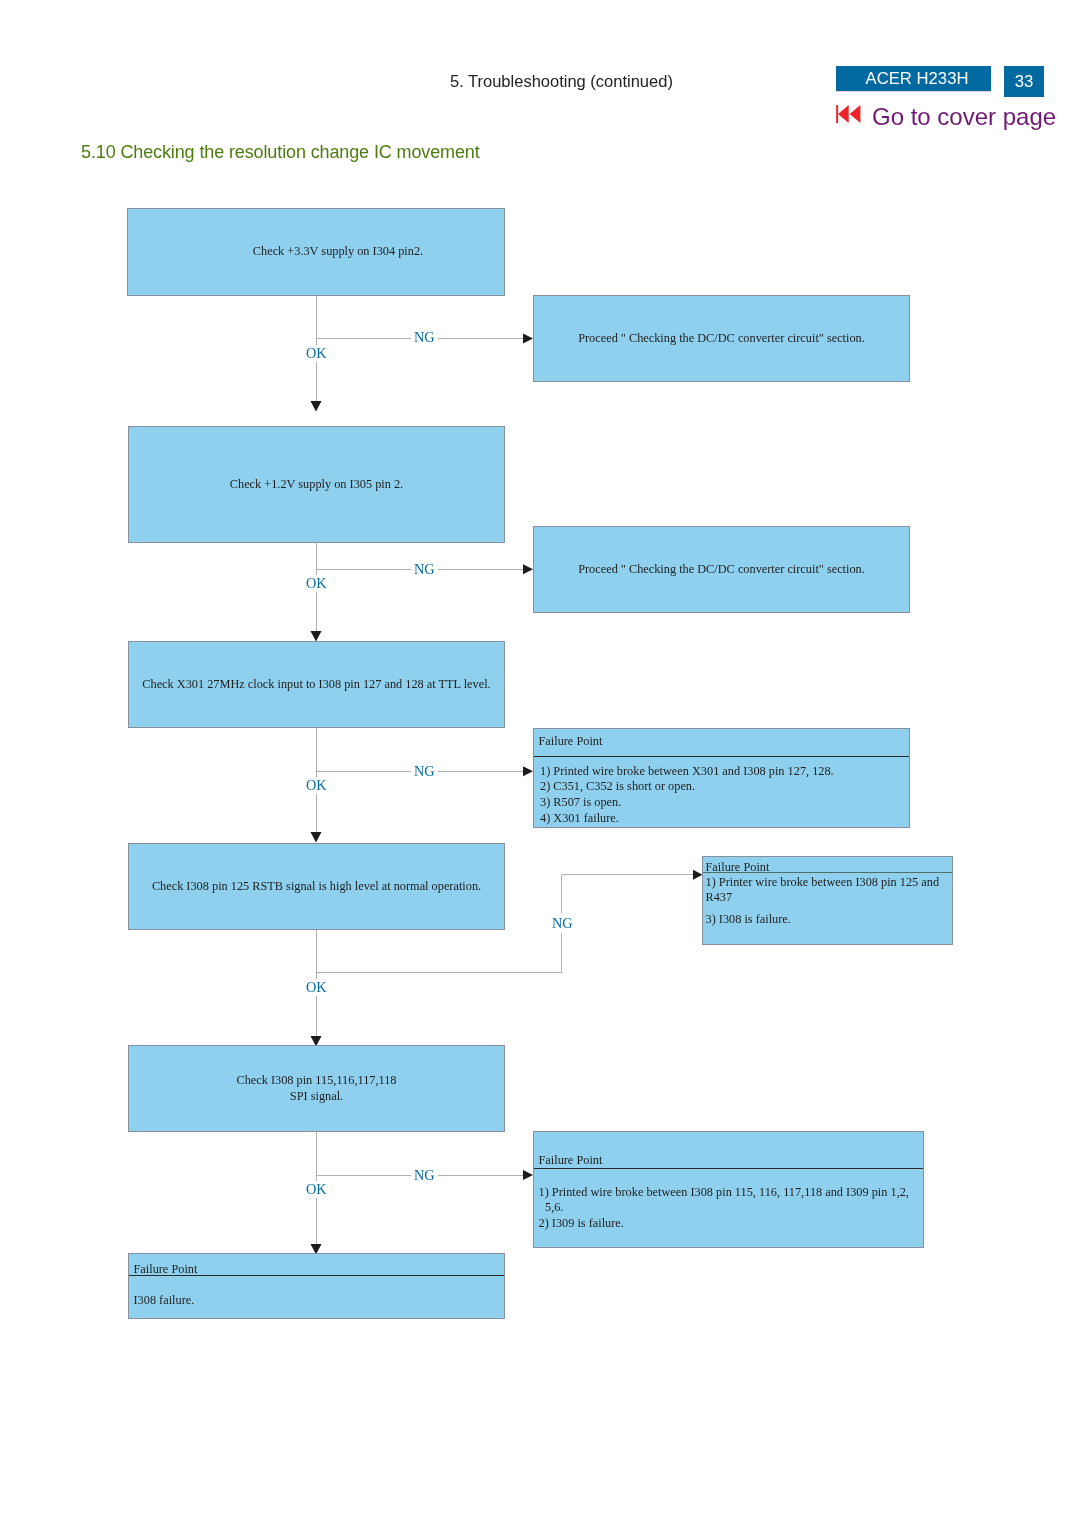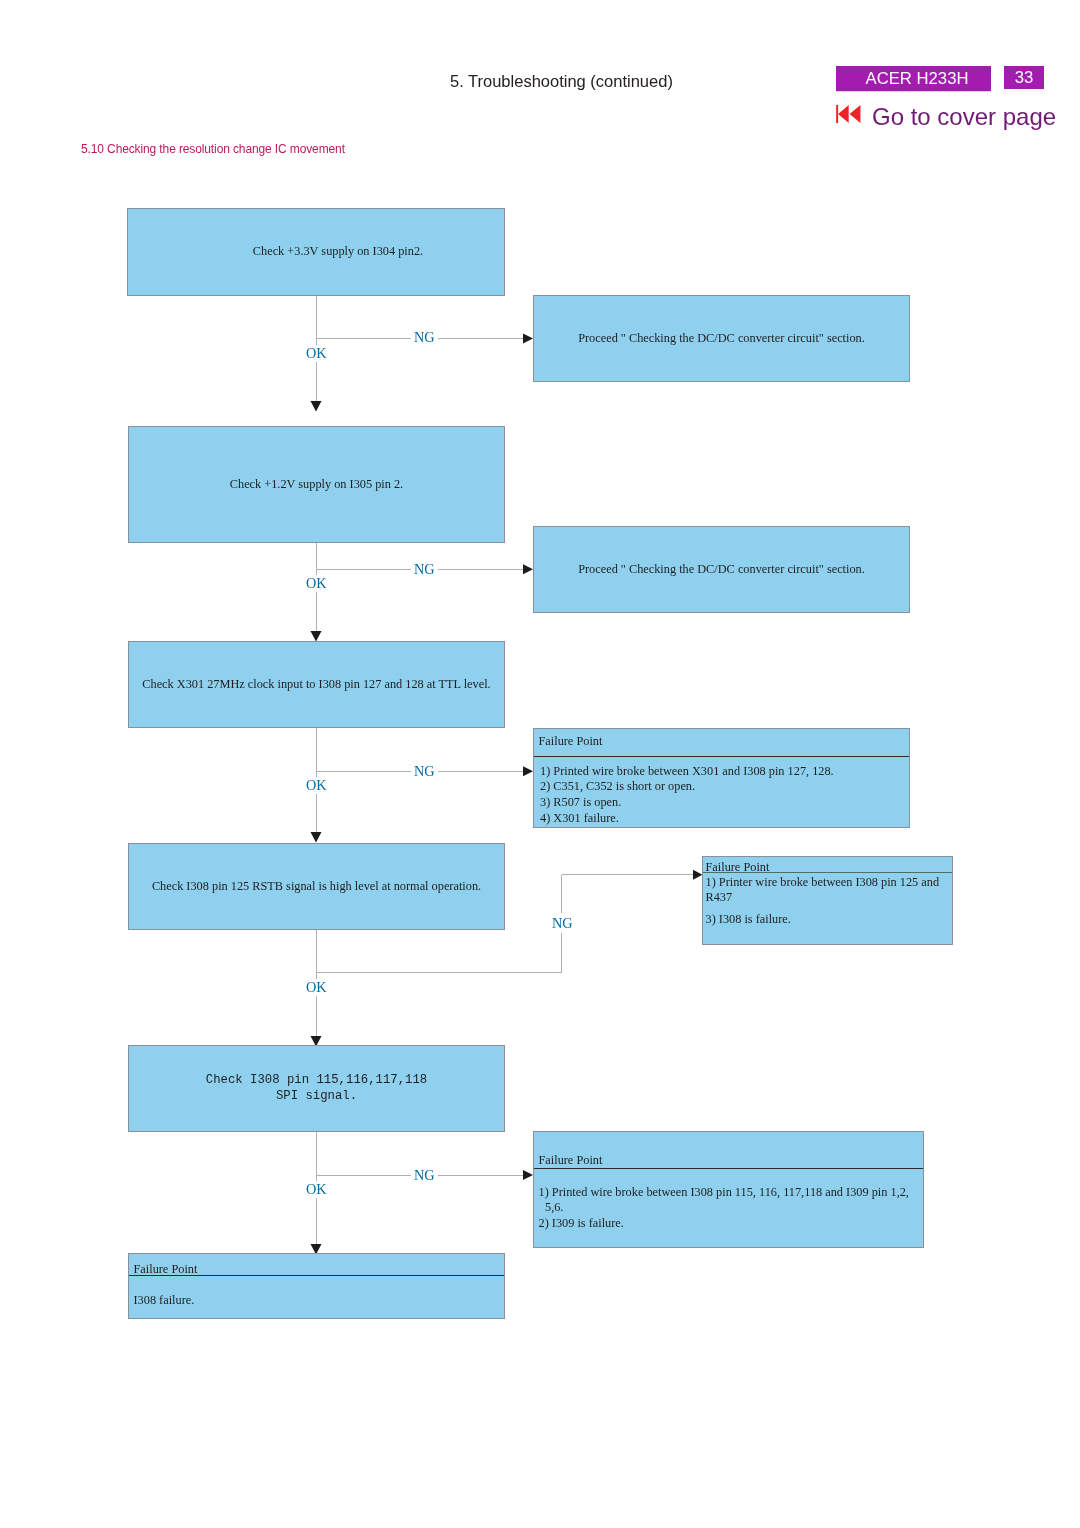--- a/index.html
+++ b/index.html
@@ -3,37 +3,37 @@
 <meta charset="utf-8">
 <title>ACER H233H Service Manual</title>
 <style>
   html,body{margin:0;padding:0;}
   body{width:1080px;height:1528px;background:#ffffff;position:relative;overflow:hidden;
        font-family:"Liberation Sans",sans-serif;}
   .page{position:absolute;left:0;top:0;width:1080px;height:1528px;background:#fff;}
 
   
   #hdr-title{position:absolute;left:450px;top:73px;font-size:16.5px;color:#262022;white-space:nowrap;line-height:1;text-align:right;}
-  .blackbox{position:absolute;background:#a21caf;color:#ffffff;
+  .blackbox{position:absolute;background:#0369a1;color:#ffffff;
             display:flex;align-items:center;justify-content:center;white-space:nowrap;}
   #hdr-model{left:836px;top:66px;width:155px;height:25px;font-size:16.7px;padding-left:7px;box-sizing:border-box;}
   #hdr-model-underline{position:absolute;left:836px;top:91px;width:155px;height:1.4px;background:#e3cfe3;}
-  #hdr-page{left:1004px;top:66px;width:40px;height:23px;font-size:16.7px;}
+  #hdr-page{left:1004px;top:66px;width:40px;height:31px;font-size:16.7px;}
   #cover-link{position:absolute;left:836px;top:105px;display:flex;align-items:flex-start;
               color:#701a75;font-size:24px;white-space:nowrap;text-decoration:none;line-height:1;}
   #cover-ico{width:25px;height:18.5px;margin-right:11px;display:block;flex:none;margin-top:0px;}
-  #sec-title{position:absolute;left:81px;top:143px;font-size:12px;color:#be185d;
+  #sec-title{position:absolute;left:81px;top:143px;font-size:18px;color:#4d7c0f;
              white-space:nowrap;letter-spacing:-0.12px;line-height:1;text-align:center;}
 
   
   .fbox{position:absolute;background:#8ed0ed;border:1px solid #87909b;box-sizing:border-box;}
   .fbox.ctr{display:flex;align-items:center;justify-content:center;}
   .txt{font-family:"Liberation Serif",serif;font-size:12.3px;color:#1f1f20;
        line-height:1.28;text-align:center;white-space:pre;}
-  .tline{display:block;font-family:Liberation Mono, monospace;}
+  .tline{display:block;}
   .fp{position:absolute;background:#8ed0ed;border:1px solid #87909b;box-sizing:border-box;}
   .fp .rule{position:absolute;left:0;right:0;border-top:1.4px solid #2b2b2b;}
   .ftxt{position:absolute;font-family:"Liberation Serif",serif;font-size:12.3px;
         color:#1f1f20;white-space:pre;line-height:1;}
   .lbl{position:absolute;font-family:"Liberation Serif",serif;font-size:14.3px;
        color:#0369a1;white-space:pre;line-height:1;}
   svg#conn{position:absolute;left:0;top:0;width:1080px;height:1528px;}
 </style>
 </head>
 <body>

